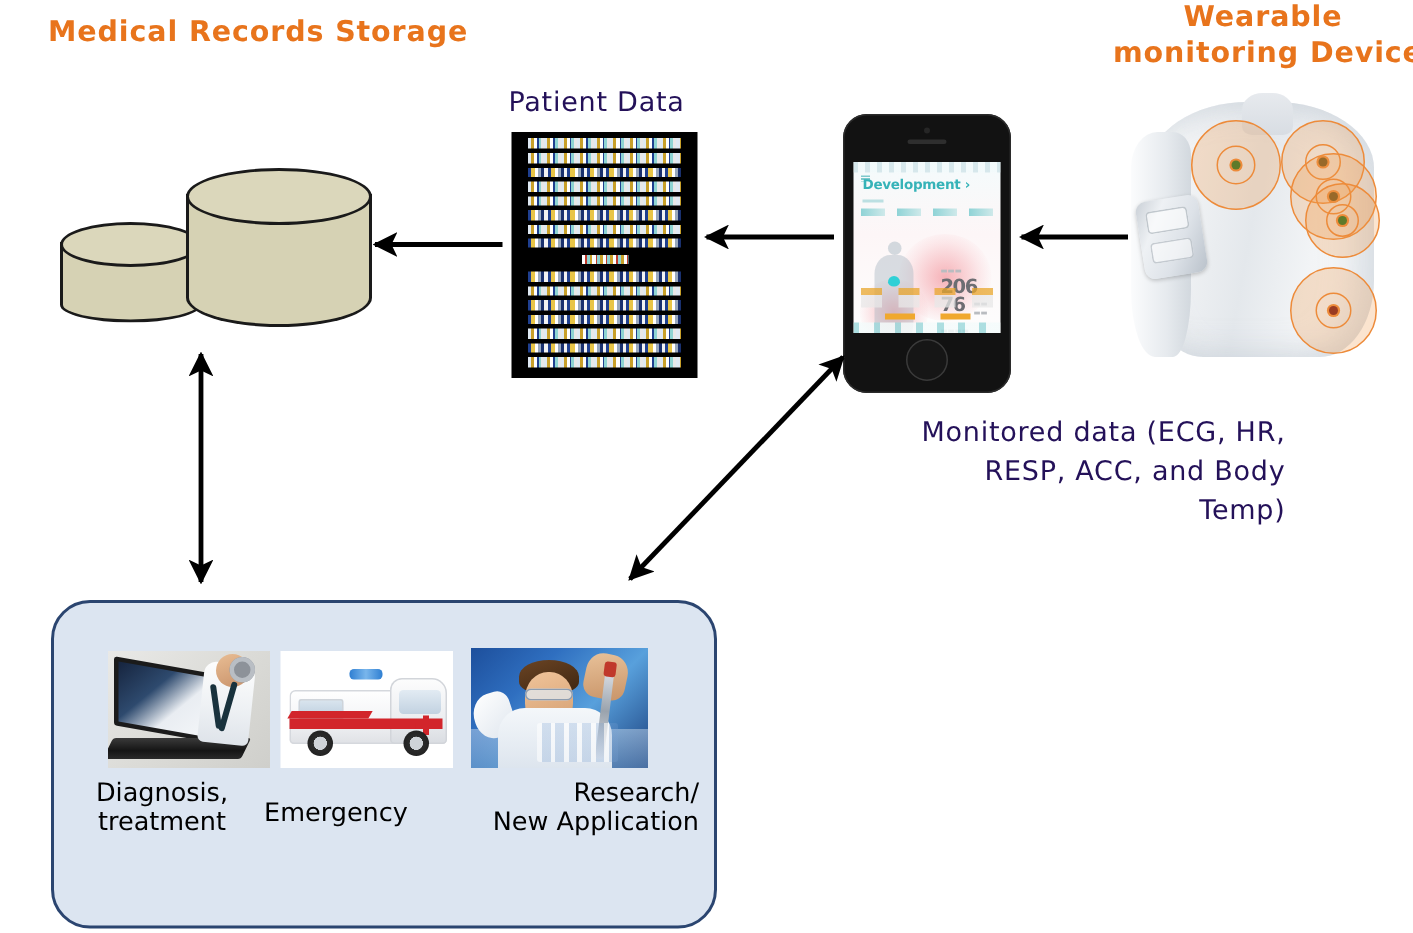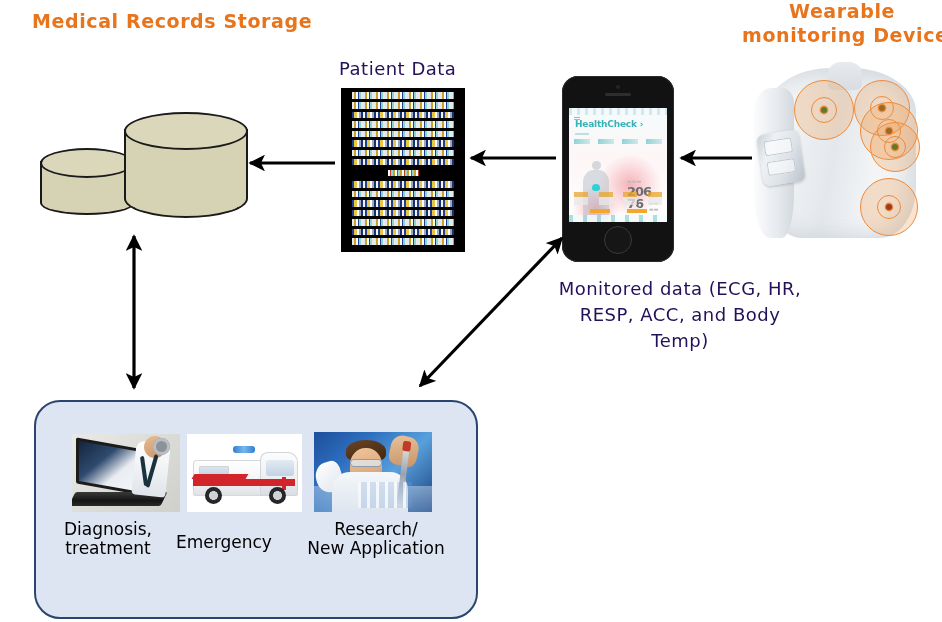--- a/index.html
+++ b/index.html
@@ -32,21 +32,21 @@
   .heading.center { text-align: center; }
 
   
   .navy-label {
     color: #241159;
     font-size: 18px;
     letter-spacing: 0.5px;
     white-space: nowrap;
     line-height: 1.3;
   }
-  .navy-label.multi { white-space: normal; text-align: center; line-height: 1.45; }
+  .navy-label.multi { white-space: normal; text-align: right; line-height: 1.45; margin-left: 48px; }
 
   
   .svc-label {
     color: #000000;
     font-size: 17px;
     line-height: 1.12;
     text-align: center;
   }
 
   
@@ -466,21 +466,21 @@
     <div class="stripe alt" style="top:141px; height:6px;"></div>
     <div class="stripe" style="top:150px; height:7px;"></div>
   </div>
 
   <div class="phone" style="left:562px; top:76px; width:112px; height:186px;">
     <div class="frontcam"></div>
     <div class="earpiece"></div>
     <div class="screen">
       <div class="statusbar"></div>
       <div class="hamburger"></div>
-      <div class="app-title">HealthCheck ›</div>
+      <div class="app-title">Development ›</div>
       <div class="sub"></div>
       <div class="metrics">
         <i></i>
           <i></i>
           <i></i>
           <i></i>
       </div>
       <div class="blob" style="left:30px; top:48px; width:62px; height:58px;"></div>
       <div class="blob" style="left:4px; top:78px; width:46px; height:44px;"></div>
       <div class="figure-head"></div>
@@ -594,19 +594,19 @@
       <div class="bench"></div>
       <div class="glove"></div>
       <div class="hair"></div>
       <div class="head"></div>
       <div class="goggles"></div>
       <div class="coat"></div>
       <div class="armup"></div>
       <div class="pipette"></div>
       <div class="tubes"></div>
     </div>
-    <div class="abs svc-label" style="left:250px; top:118px; width:180px;">
+    <div class="abs svc-label" style="left:250px; top:118px; width:180px;text-align:right;">
       <div>Research/</div>
       <div>New Application</div>
     </div>
   </div>
 
 </div>
 
 </body></html>

